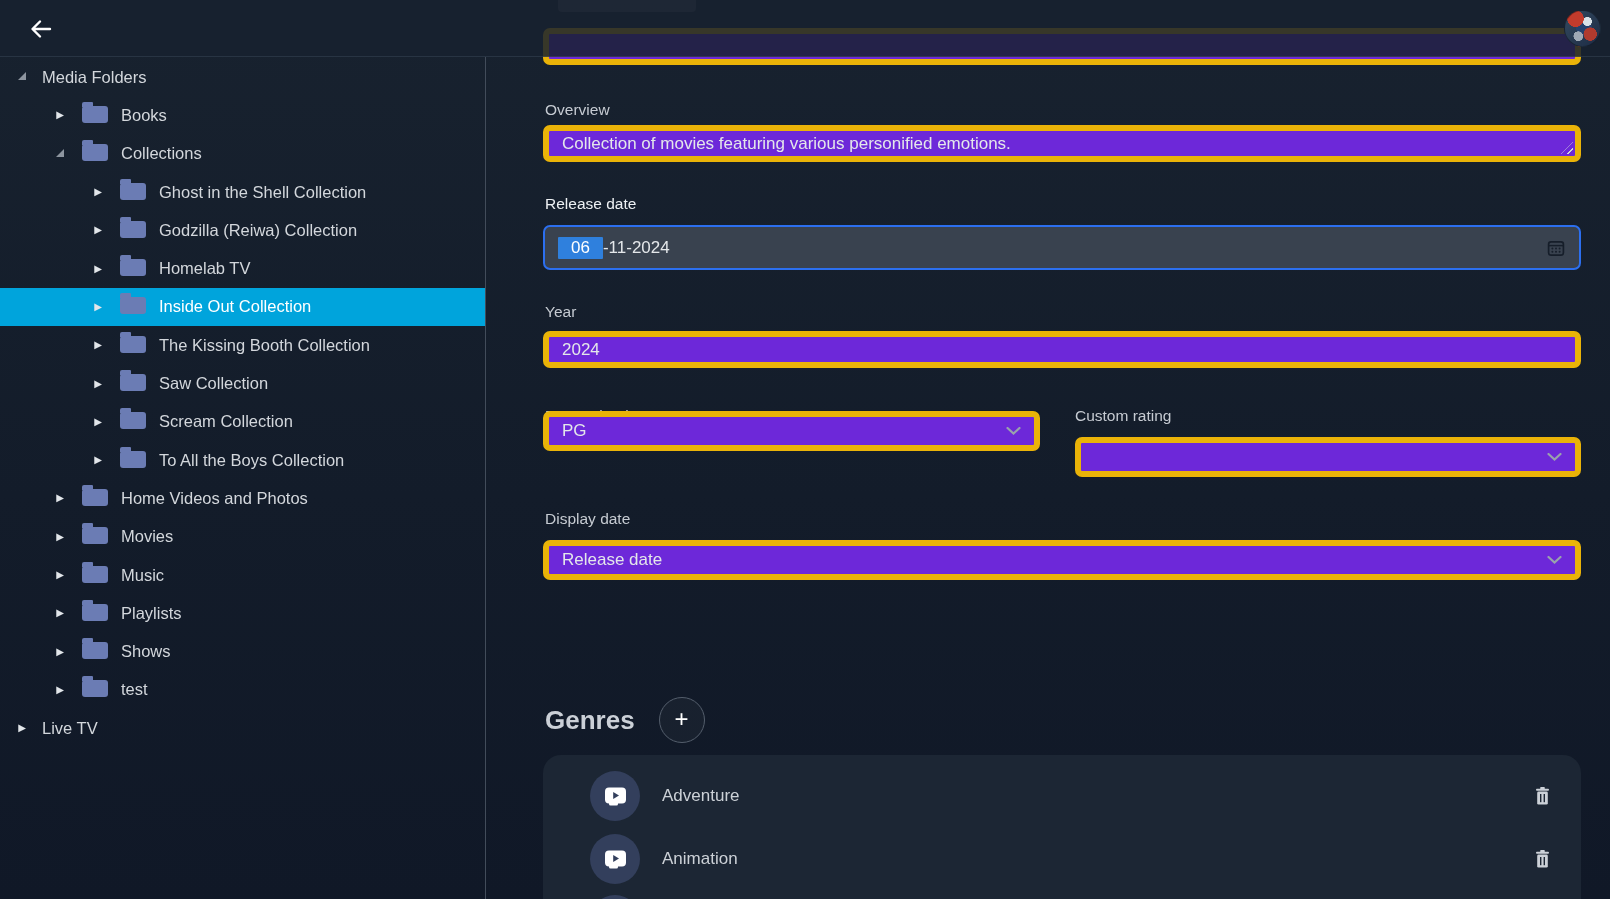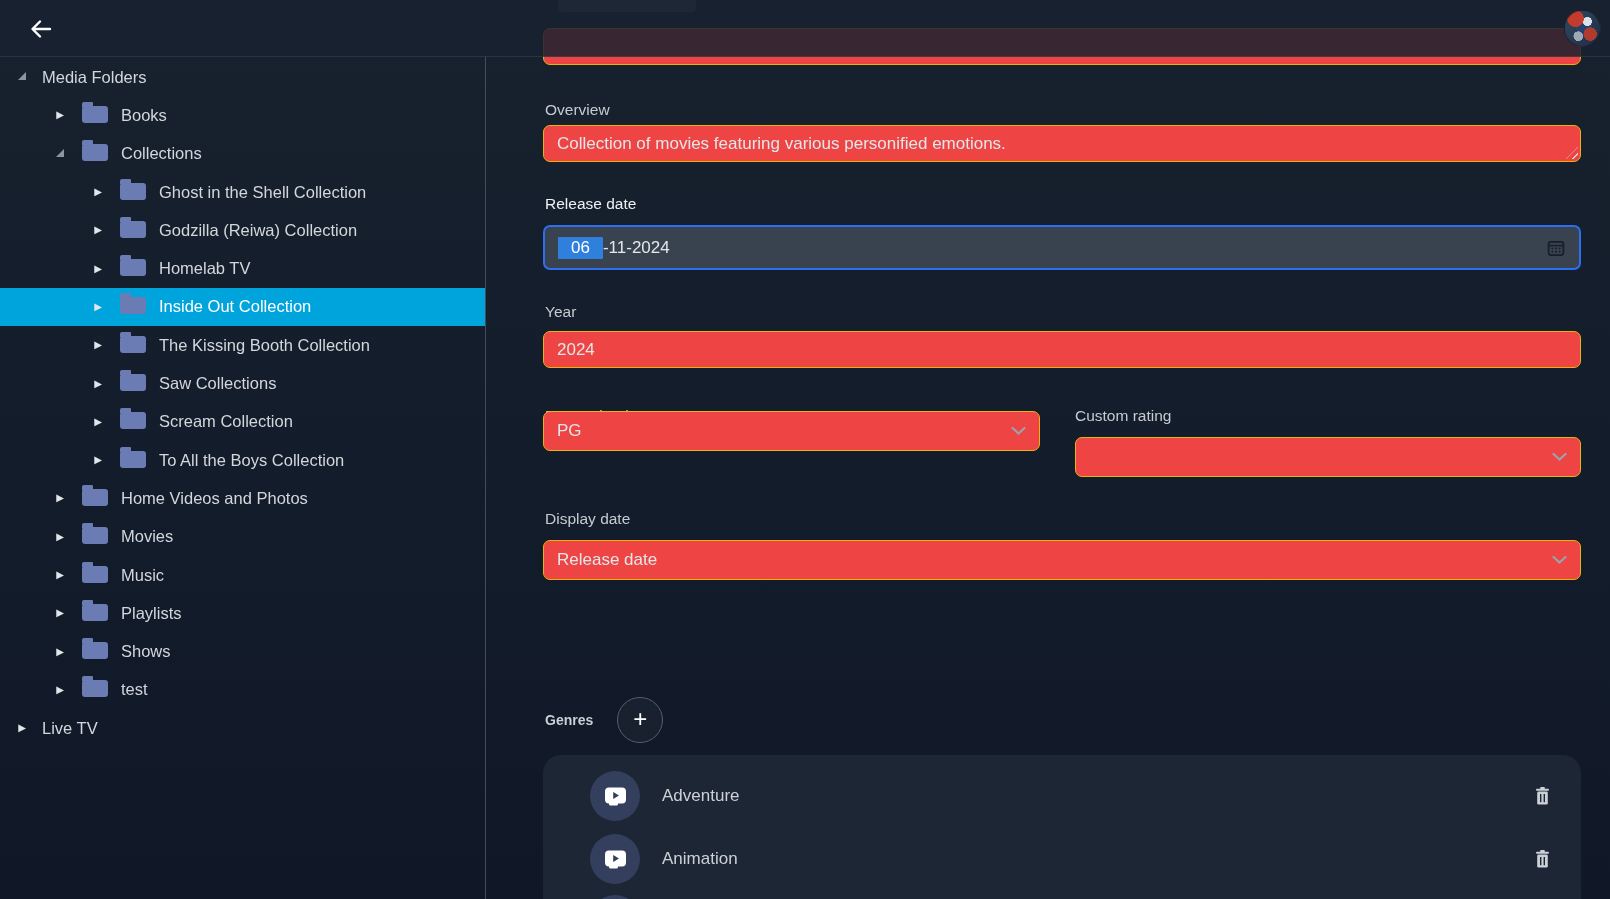--- a/index.html
+++ b/index.html
@@ -40,21 +40,21 @@
               border-left:8px solid transparent; border-bottom:8px solid #8d959f; }
   .folder { width:26px; height:17px; background:#6b7cb4; border-radius:3px;
             position:relative; margin:-2px 13px 0 10px; flex:none; }
   .folder::before { content:""; position:absolute; top:-4px; left:0; width:11px; height:5px;
                     background:#6b7cb4; border-radius:2px 1px 0 0; }
   .lvl0 .lbl { margin-left:8px; }
 
   
   .form { position:absolute; left:543px; top:0; width:1038px; height:899px; }
   .field-label { position:absolute; left:2px; font-size:15.5px; color:#c6cbd2; }
-  .input { position:absolute; left:0; right:0; background:#ef4444; border:1px solid #eab308;
+  .input { position:absolute; left:0; right:0; background:#6d28d9; border:6px solid #eab308;
            border-radius:7px; color:#e4e7ea; font-size:17px; display:flex; align-items:center;
            padding:0 13px; cursor:text; }
   .select { cursor:pointer; }
 
   #partial-input { top:28px; height:37px; }
   #lbl-overview { top:101px; }
   #overview-input { top:125px; height:37px; }
   .grip { position:absolute; right:2px; bottom:2px; width:12px; height:12px;
           clip-path:polygon(100% 0, 100% 100%, 0 100%);
           background:repeating-linear-gradient(-45deg, transparent 0 3px, #cfd4da 3px 4.8px);
@@ -72,21 +72,21 @@
   #parental-select { top:411px; height:40px; width:497px; right:auto; }
   #lbl-custom { top:407px; left:532px; }
   #custom-select { top:437px; height:40px; left:532px; }
   #lbl-display { top:510px; }
   #display-select { top:540px; height:40px; }
   .sel-chevron { position:absolute; right:13px; top:50%; transform:translateY(-50%); }
 
   
   .genres-head { position:absolute; top:697px; left:2px; height:46px;
                  display:flex; align-items:center; gap:24px; }
-  .genres-head h2 { margin:0; font-size:14px; font-weight:bold; color:#cbd0d7; }
+  .genres-head h2 { margin:0; font-size:26px; font-weight:bold; color:#cbd0d7; }
   .add-btn { width:46px; height:46px; border-radius:50%; border:1px solid #545e6c;
              background:rgba(255,255,255,.03); color:#fff; font-size:24px; line-height:1;
              display:flex; align-items:center; justify-content:center; cursor:pointer; padding:0 0 3px 0; }
   .card { position:absolute; top:755px; left:0; right:0; height:180px;
           background:#1c2634; border-radius:18px; }
   .grow { position:absolute; left:47px; right:24px; height:50px; display:flex; align-items:center; }
   #grow-0 { top:16px; } #grow-1 { top:79px; } #grow-2 { top:140px; }
   .gava { width:50px; height:50px; border-radius:50%; background:#333f5c; flex:none;
           display:flex; align-items:center; justify-content:center; margin-right:22px; }
   .gname { font-size:17px; color:#ccd1d7; }
@@ -134,21 +134,21 @@
     <span class="lbl">Inside Out Collection</span>
   </div>
   <div class="trow lvl2">
     <span class="exp">▶</span>
     <span class="folder"></span>
     <span class="lbl">The Kissing Booth Collection</span>
   </div>
   <div class="trow lvl2">
     <span class="exp">▶</span>
     <span class="folder"></span>
-    <span class="lbl">Saw Collections</span>
+    <span class="lbl">Saw Collection</span>
   </div>
   <div class="trow lvl2">
     <span class="exp">▶</span>
     <span class="folder"></span>
     <span class="lbl">Scream Collection</span>
   </div>
   <div class="trow lvl2">
     <span class="exp">▶</span>
     <span class="folder"></span>
     <span class="lbl">To All the Boys Collection</span>

